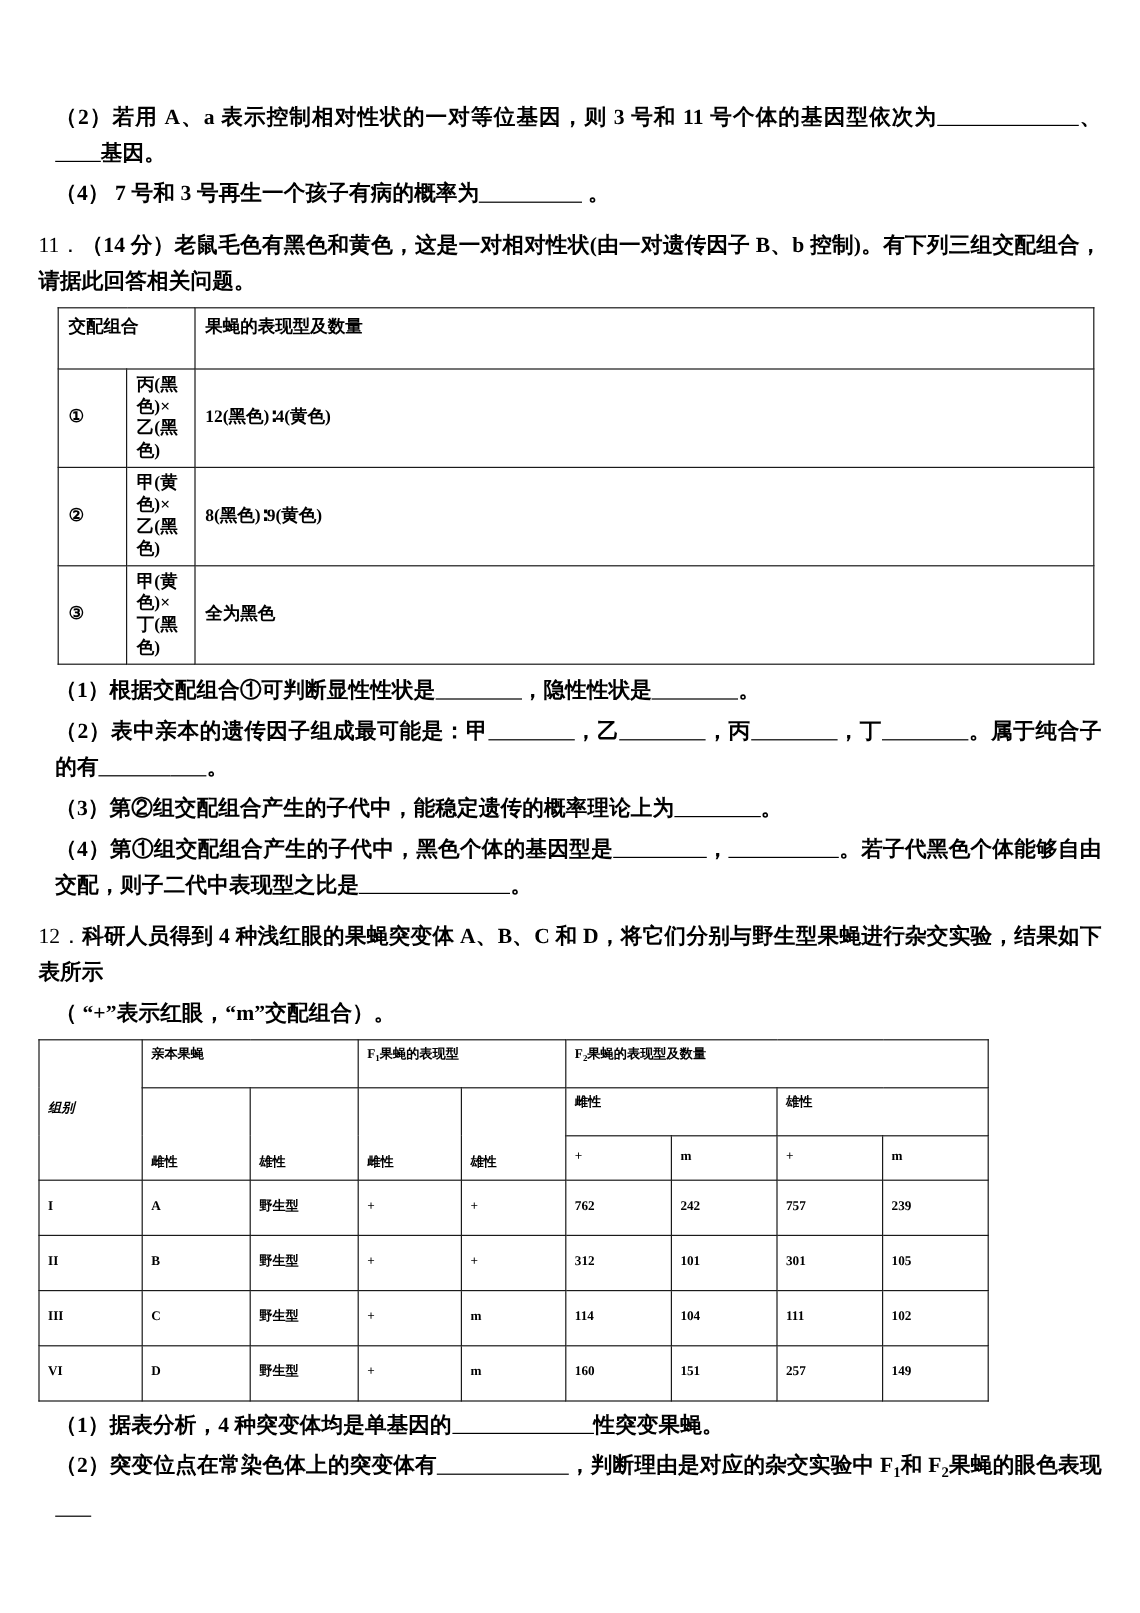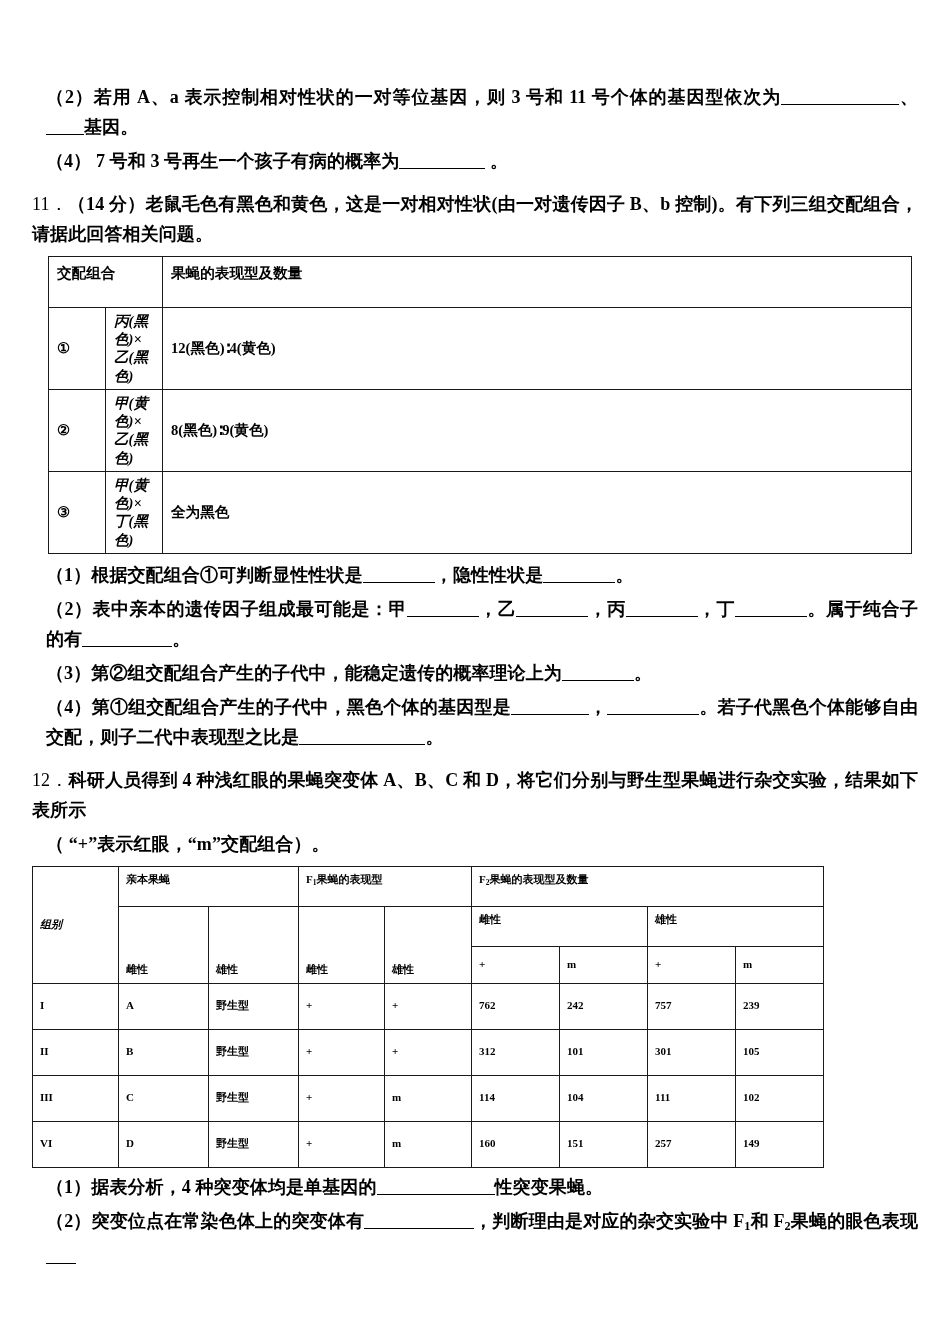--- a/index.html
+++ b/index.html
@@ -91,21 +91,21 @@
   }
 
   
   .tbl-cross {
     width: 864px;
     margin: 7px 0 6px 16px;
   }
   .tbl-cross td { height: 40px; }
   .tbl-cross tr.hdr td { height: 39px; vertical-align: top; padding-top: 7px; }
   .tbl-cross .c1 { width: 97px; }
-  .tbl-cross .c2 { width: 206px; font-style: italic; }
+  .tbl-cross .c2 { width: 206px; }
   .tbl-cross .c3 { width: auto; }
 
   
   .tbl-fly {
     width: 781px;
     margin: 7px 0 3px 0;
   }
   .tbl-fly td {
     height: 30px;
     padding: 3px 7px;

